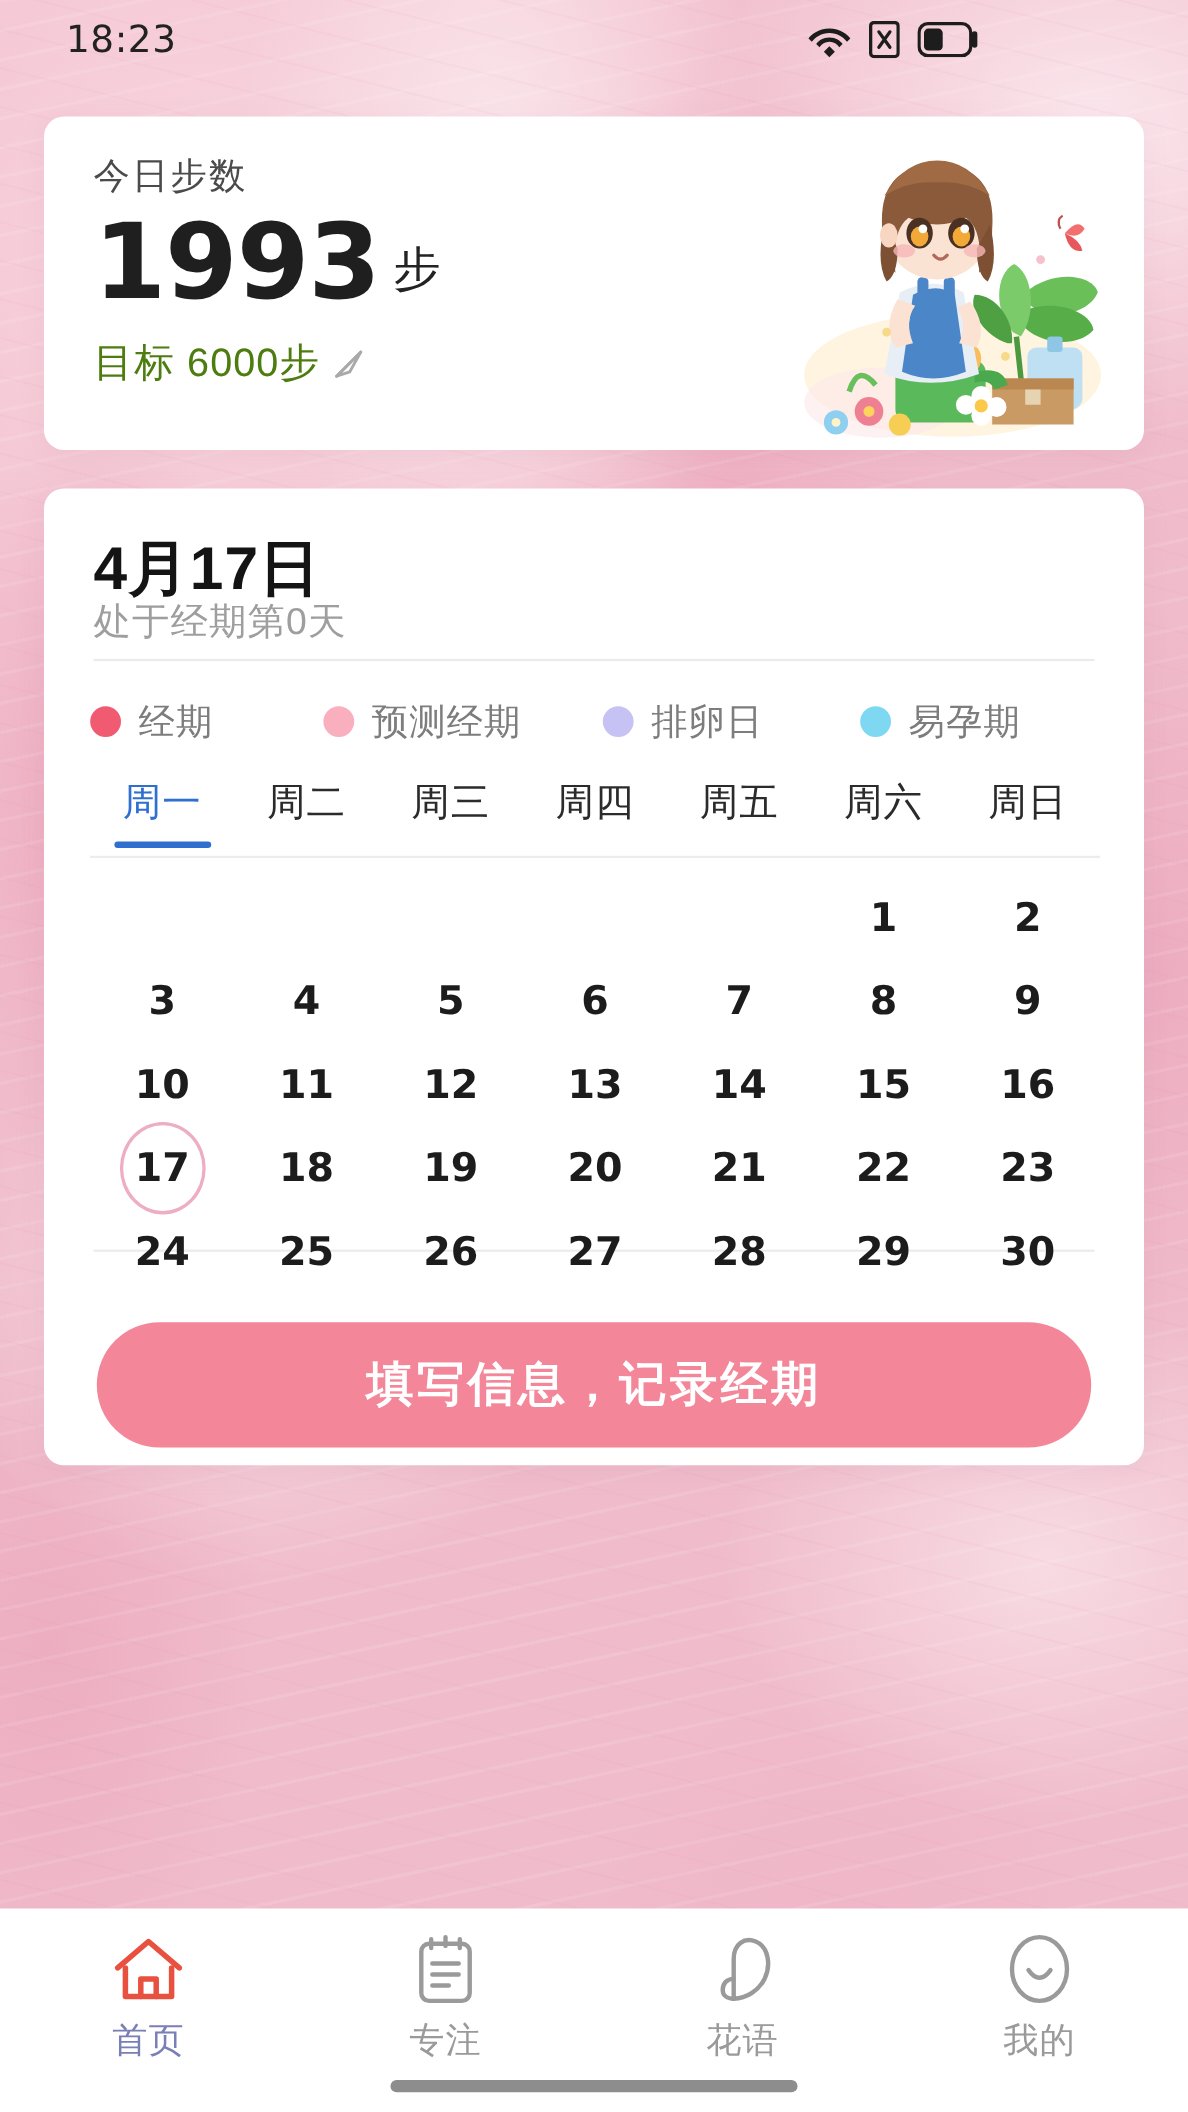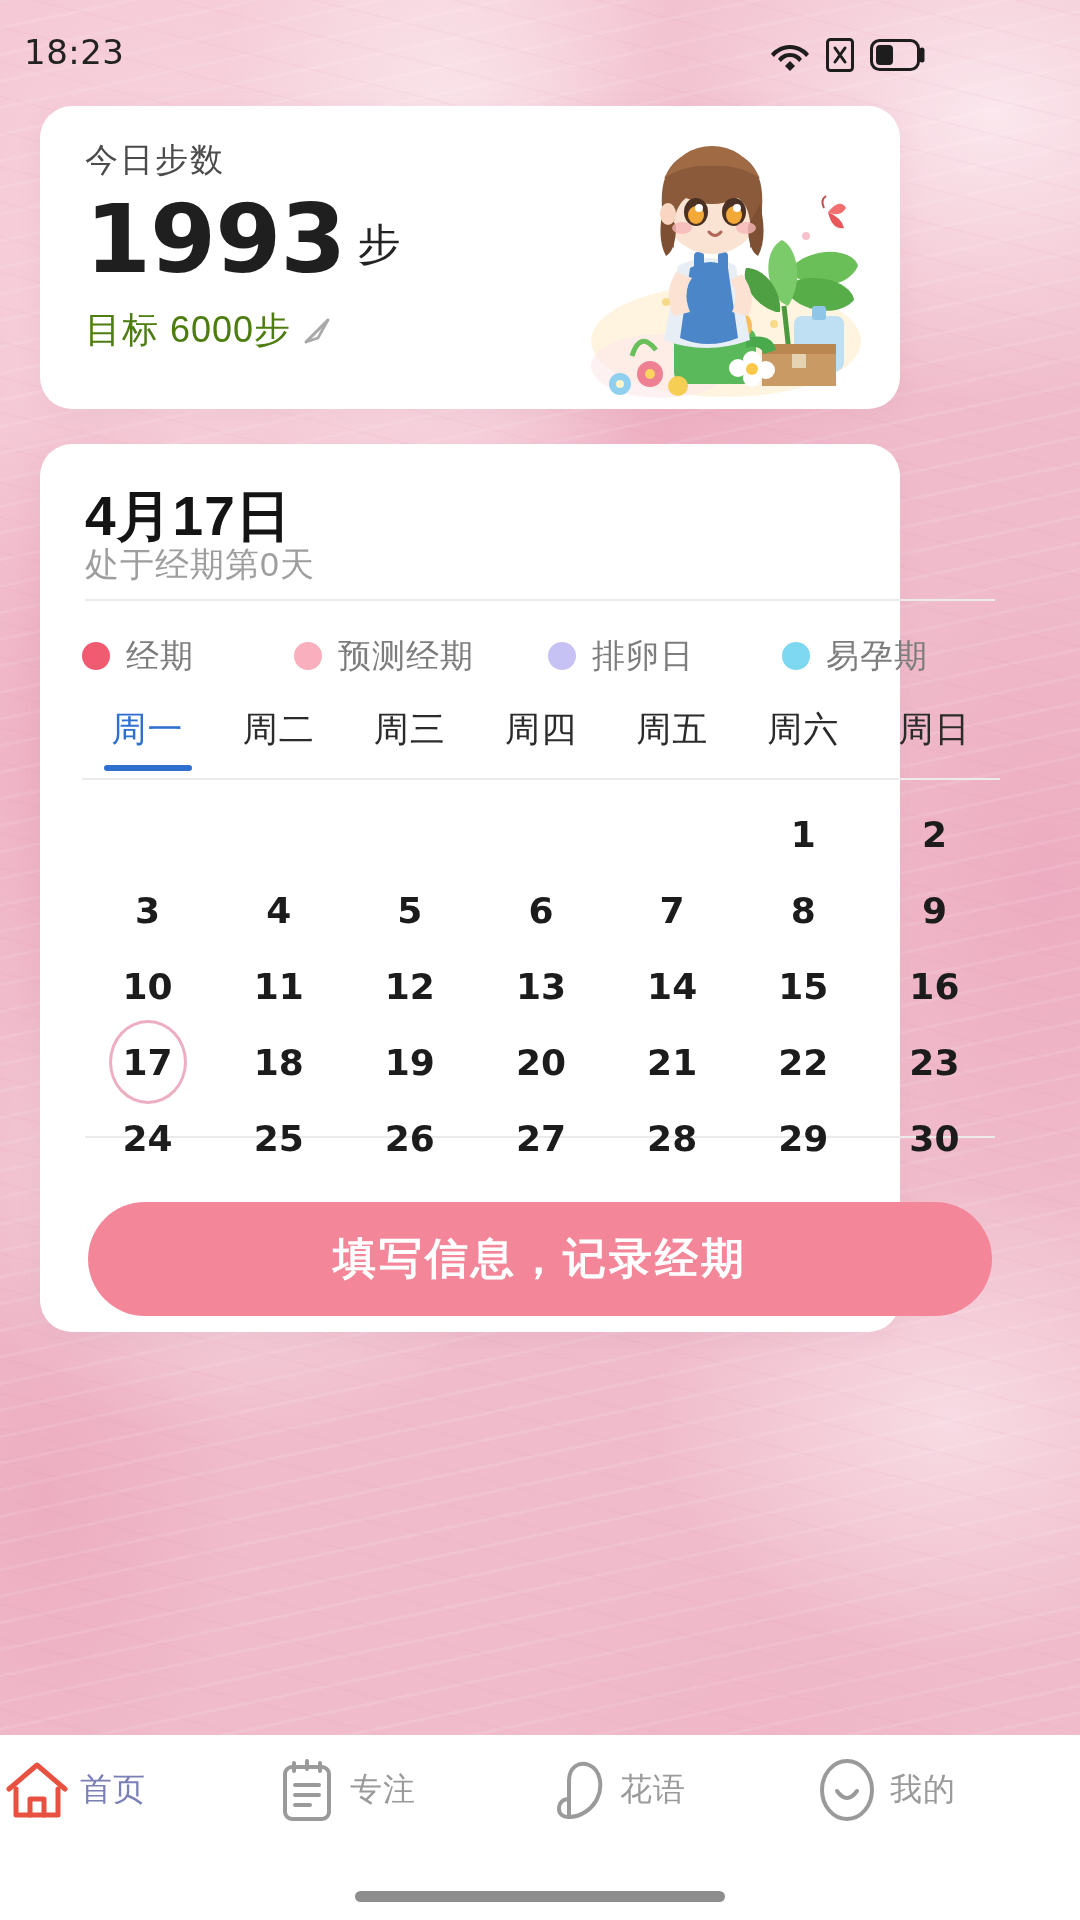--- a/index.html
+++ b/index.html
@@ -44,31 +44,31 @@
         rgba(255,255,255,0) 3px, rgba(255,255,255,0) 26px),
       repeating-linear-gradient(14deg,
         rgba(226,141,170,.07) 0px, rgba(226,141,170,.07) 2px,
         rgba(226,141,170,0) 2px, rgba(226,141,170,0) 34px);
     opacity:.9;
   }
 
   
   #statusbar {
     position:absolute; top:0; left:0; width:950px; height:72px;
-    z-index:5; display:flex; align-items:flex-end;
-    padding:0 24px;
+    z-index:5; display:flex; align-items:center;
+    padding:0 60px;
   }
   #clock { font-size:34px; color:#222; letter-spacing:.5px; font-family:"DejaVu Sans", sans-serif;}
   #sysicons { margin-left:auto; display:flex; align-items:center; gap:16px; }
   .sysic { display:block; }
 
   
   .card {
-    position:absolute; left:40px; width:860px;
-    background:#fff; border-radius:32px;
+    position:absolute; left:40px; width:1000px;
+    background:#fff; border-radius:18px;
     box-shadow:0 6px 24px rgba(190,120,145,.10);
     z-index:3;
   }
   #steps-card { top:106px; height:303px; }
   #period-card { top:444px; height:888px; }
 
   
   #steps-title { position:absolute; left:45px; top:32px; font-size:33px; color:#4b4b4b; letter-spacing:2px;}
   #steps-row { position:absolute; left:45px; top:88px; display:flex; align-items:flex-end; }
   #steps-count { font-size:95px; font-weight:bold; color:#1f1f1f; line-height:.95; letter-spacing:-1px; font-family:"DejaVu Sans", sans-serif;}
@@ -123,21 +123,21 @@
     border:none; cursor:pointer;margin-top:16px;
   }
   #cta span { color:#fff; font-size:43px; font-weight:bold; letter-spacing:3px; }
 
   
   #tabbar {
     position:absolute; left:0; bottom:0; width:1080px; height:185px;
     background:#fff; z-index:6; display:flex; align-items:flex-start;
     padding-top:18px;
   }
-  .tab { flex:1; display:flex; align-items:center; gap:6px; cursor:pointer;font-family:Liberation Mono, monospace;}
+  .tab { flex:1; display:flex; flex-direction:column; align-items:center; gap:6px; cursor:pointer;font-family:Liberation Mono, monospace;}
   .tab-icon { width:74px; height:74px; display:flex; align-items:center; justify-content:center;}
   .tab-label { font-size:32px; color:#9a9a9a; letter-spacing:1px;}
   .tab.active .tab-label { color:#7a7fb6; }
   #home-indicator {
     position:absolute; bottom:18px; left:50%; transform:translateX(-50%);
     width:370px; height:11px; background:#8d8d8d; border-radius:6px;
   }
 </style>
 </head>
 <body>

